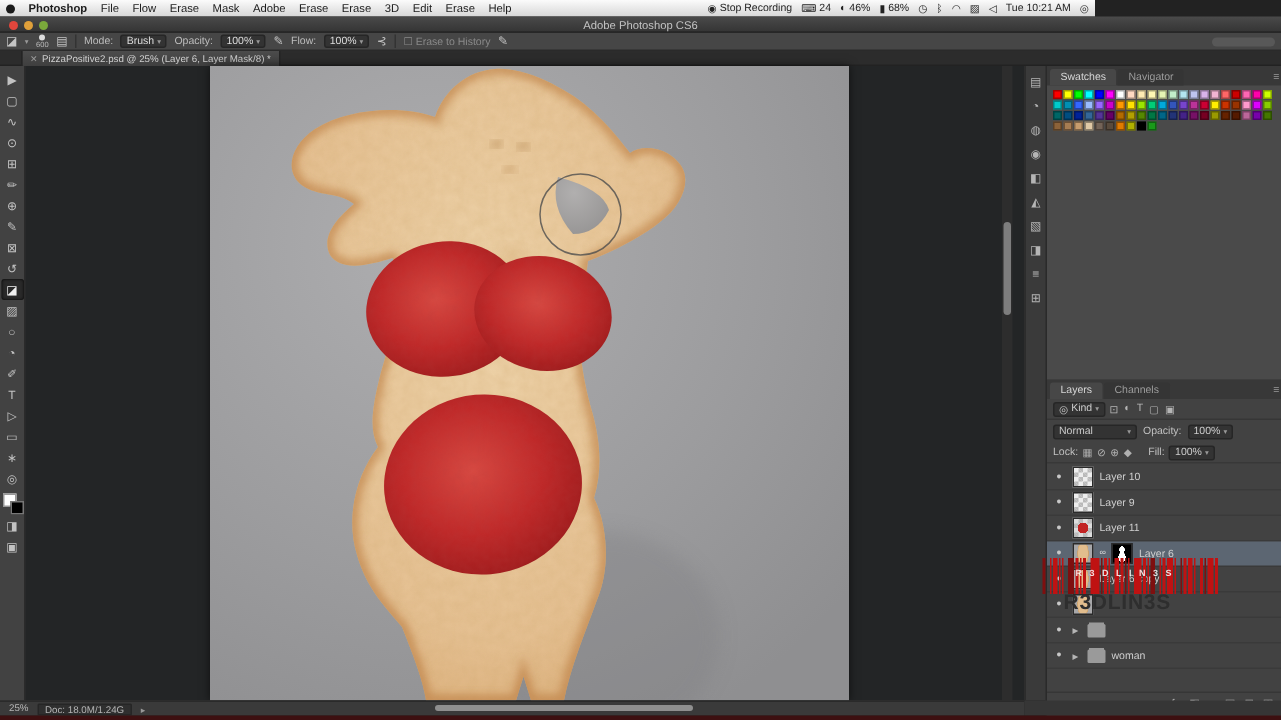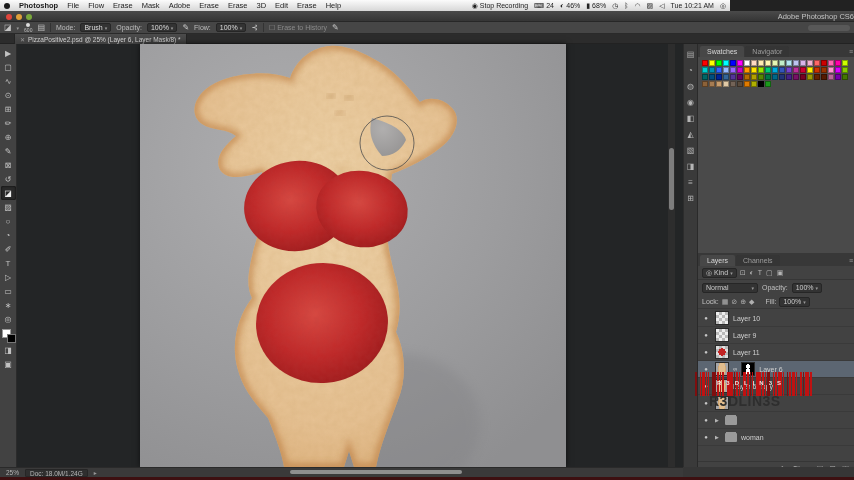--- a/index.html
+++ b/index.html
@@ -13,21 +13,21 @@
   #menu-left .mitem { cursor:default; }
   #menu-left .mitem.app { font-weight:bold; }
   .apple-dot { width:6px; height:6px; border-radius:50%; background:#1b1b1b; display:inline-block; }
   #menu-right { margin-left:auto; display:flex; gap:6px; align-items:center; font-size:7px; color:#222; }
   #menu-right .sitem { display:flex; gap:2px; align-items:center; white-space:nowrap; }
   #menu-right .glyph { font-size:7px; }
 
   
   #titlebar { left:0; top:11px; width:854px; height:11px; background:linear-gradient(#4a4a4a,#353535); border-bottom:1px solid #272727; }
   .traffic { width:6px; height:6px; border-radius:50%; position:absolute; top:2.5px; }
-  #title-text { width:100%; text-align:right; font-size:7.5px; color:#c3c3c3; line-height:11px; }
+  #title-text { width:100%; text-align:center; font-size:7.5px; color:#c3c3c3; line-height:11px; }
 
   
   #optionsbar { left:0; top:22px; width:854px; height:12px; background:#464646; border-bottom:1px solid #2a2a2a; display:flex; align-items:center; gap:5px; padding:0 4px; font-size:7px; color:#bdbdbd; }
   .opt-field { background:#333; border:1px solid #262626; border-radius:2px; padding:0 3px; height:9px; line-height:8px; color:#ddd; display:flex; align-items:center; gap:2px; }
   .opt-caret { font-size:5px; color:#999; }
   .opt-sep { width:1px; height:9px; background:#333; }
   .brush-preview { display:flex; flex-direction:column; align-items:center; line-height:4px; }
   .brush-preview .dot { width:4px; height:4px; border-radius:50%; background:#ddd; }
   .brush-preview .sz { font-size:5px; color:#bbb; margin-top:1px; }
   .opt-icon { font-size:8px; color:#c5c5c5; }

